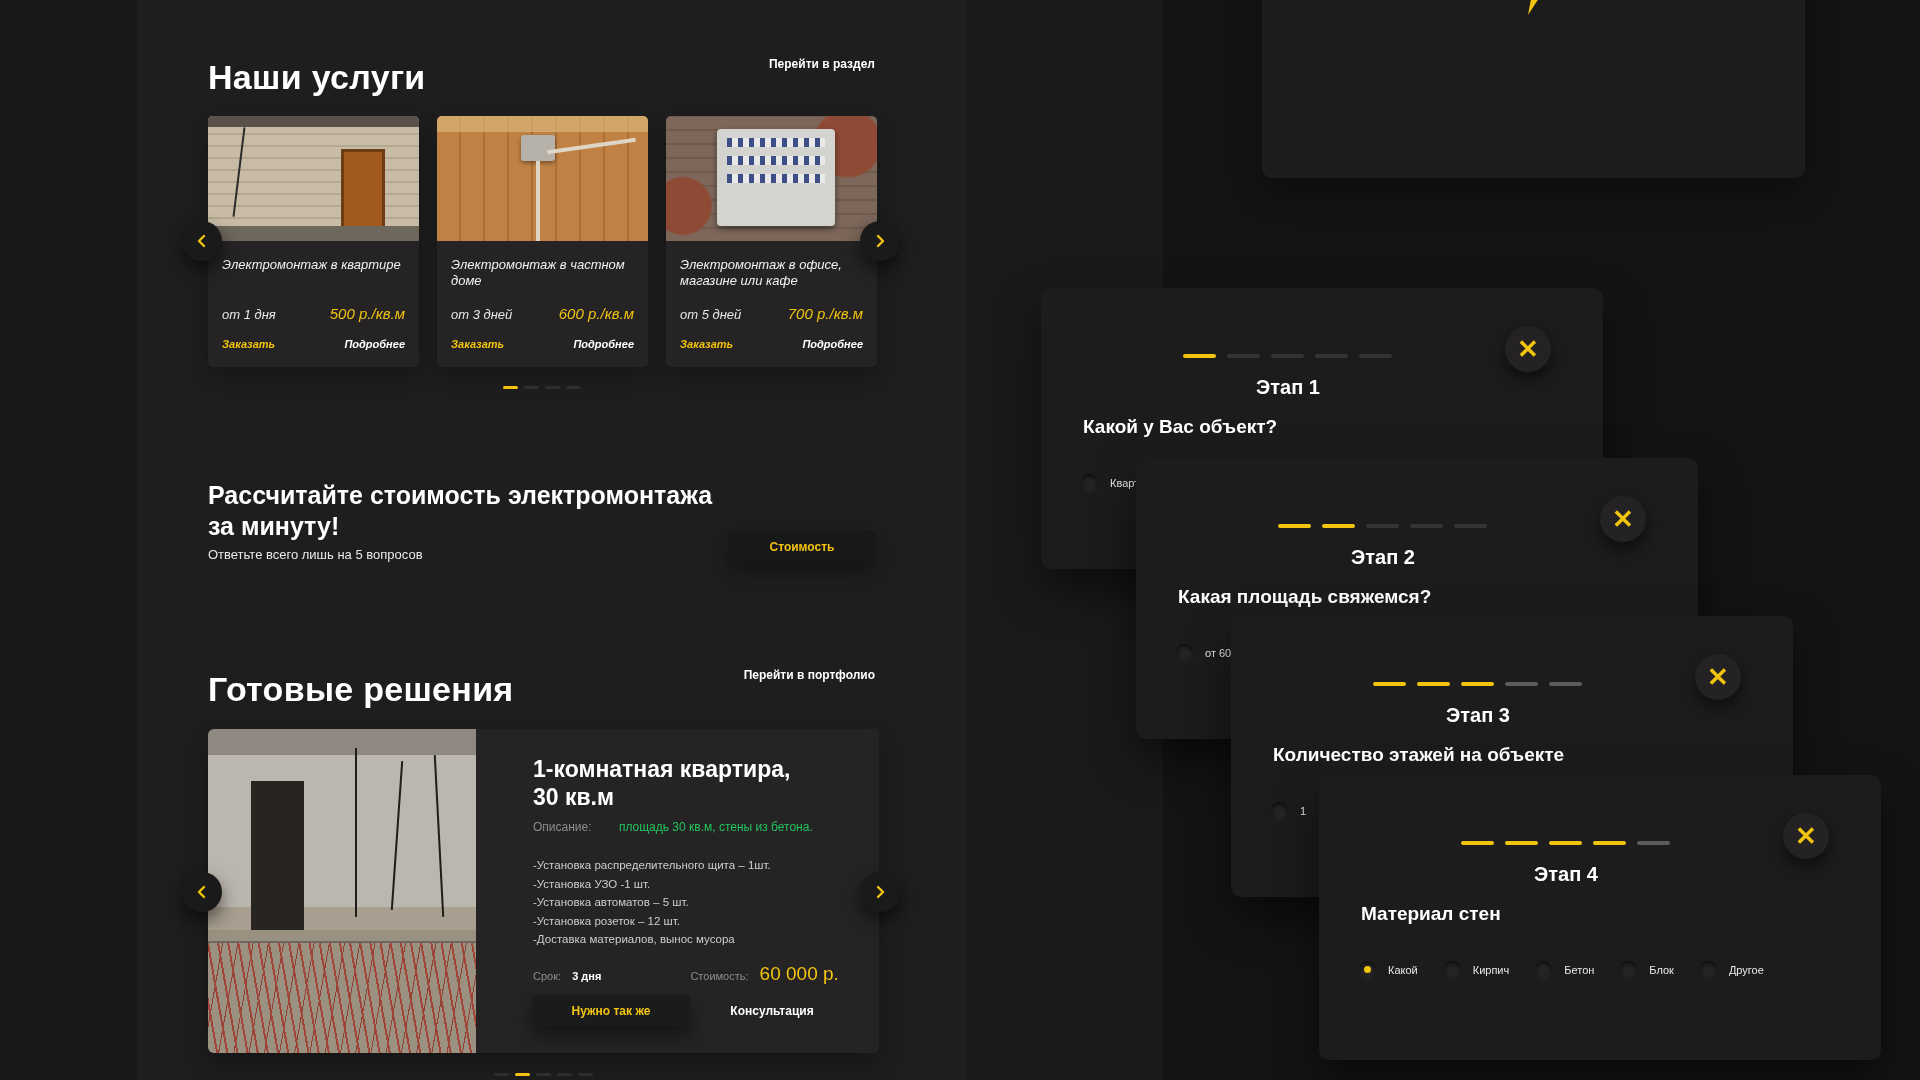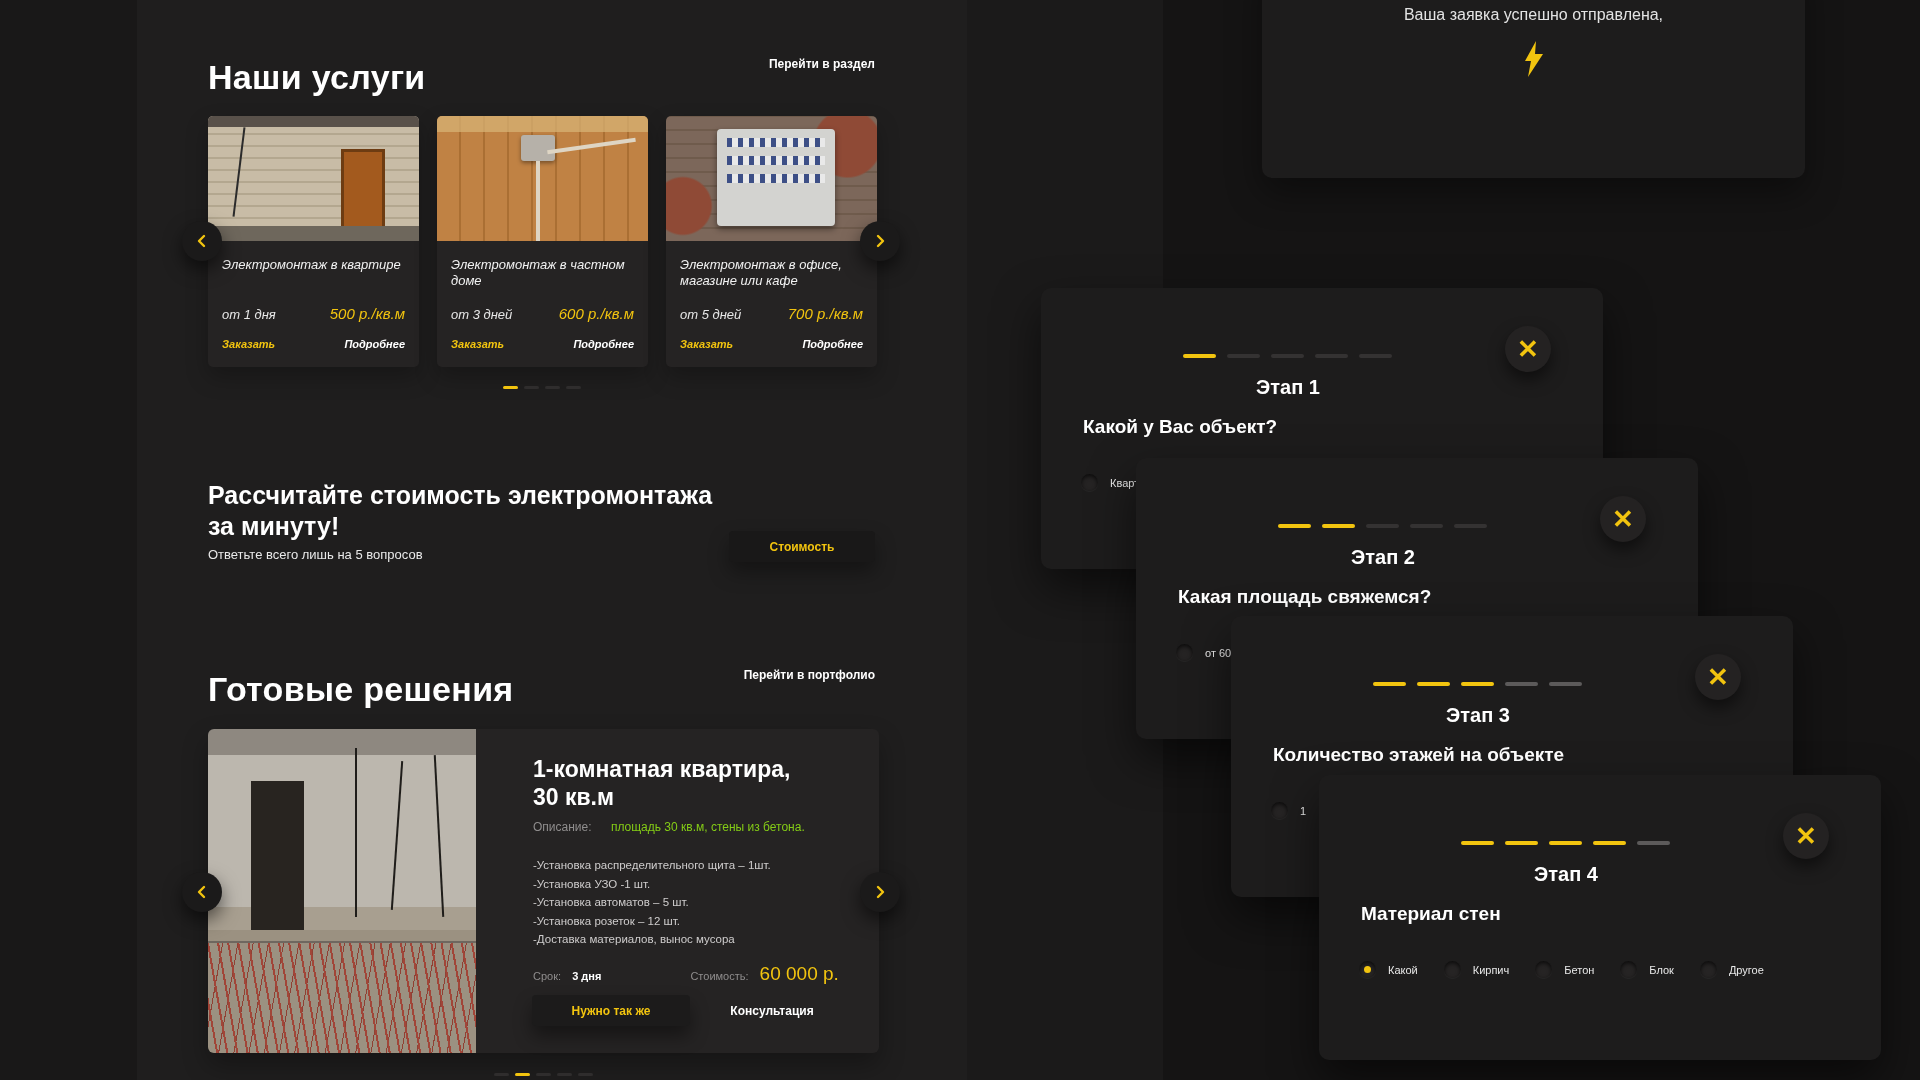--- a/index.html
+++ b/index.html
@@ -62,21 +62,21 @@
   .pphoto{position:absolute;left:0;top:0;width:268px;height:324px;border-radius:6px 0 0 6px;overflow:hidden;background:linear-gradient(180deg,#8e8880 0 8%,#bcb7ae 8% 55%,#a89f90 55% 62%,#9b9181 62% 100%);}
   .pphoto .doorway{position:absolute;left:16%;top:16%;width:20%;height:46%;background:#282420;}
   .pphoto .w1{position:absolute;left:55%;top:6%;width:2px;height:52%;background:#1f1d1a;}
   .pphoto .w2{position:absolute;left:70%;top:10%;width:2px;height:46%;background:#1f1d1a;transform:rotate(4deg);}
   .pphoto .w3{position:absolute;left:86%;top:8%;width:2px;height:50%;background:#1f1d1a;transform:rotate(-3deg);}
   .pphoto .heat{position:absolute;left:0;right:0;bottom:0;height:34%;opacity:.8;background:repeating-linear-gradient(80deg,transparent 0 8px,#a33326 8px 10px),repeating-linear-gradient(100deg,transparent 0 14px,#8e2c21 14px 15px);}
   .pphoto .fline{position:absolute;left:0;right:0;bottom:34%;height:2px;background:#6e675f;}
   .ptitle{position:absolute;left:325px;top:26px;color:#fff;font-size:23px;font-weight:700;line-height:28px;}
   .pdesc{position:absolute;left:325px;top:91px;font-size:12px;}
   .lbl{color:#8f8d8d;}
-  .pdesc .val{color:#84cc16;margin-left:16px;}
+  .pdesc .val{color:#22c55e;margin-left:24px;}
   .plist{position:absolute;left:325px;top:127px;color:#cfcdcd;font-size:11.5px;line-height:18.5px;}
   .pmeta{position:absolute;left:325px;top:234px;width:320px;font-size:11px;}
   .pmeta .term-val{color:#fff;font-weight:700;margin-left:8px;}
   .pmeta .cost-lbl{margin-left:86px;}
   .pmeta .cost-val{color:#f2c40f;font-size:19px;margin-left:8px;}
   .pbtn{position:absolute;left:324px;top:266px;width:158px;height:31px;background:#1c1b1b;border:none;border-radius:4px;box-shadow:0 10px 18px rgba(0,0,0,.4);color:#f2c40f;font-size:12px;font-weight:700;cursor:pointer;}
   .pbtn2{position:absolute;left:504px;top:266px;width:120px;height:31px;background:none;border:none;color:#fff;font-size:12px;font-weight:700;cursor:pointer;}
 
   
   .toast{position:absolute;left:1262px;top:-38px;width:543px;height:216px;background:#1d1c1c;border-radius:10px;box-shadow:0 15px 35px rgba(0,0,0,.4);z-index:1;text-align:center;}
@@ -263,21 +263,20 @@
     <div class="pager" style="left:357px;top:1073px;">
       <span class="bar"></span>
       <span class="bar on"></span>
       <span class="bar"></span>
       <span class="bar"></span>
       <span class="bar"></span>
     </div>
   </div>
 
   <div class="toast">
-    <div class="t1">Ваша заявка успешно отправлена,</div>
     <div class="bolt">
       <svg width="24" height="36" viewBox="0 0 24 36">
           <path d="M14 0 L3 20 L9 20 L6 36 L21 13 L13 13 Z" fill="#f2c40f"></path>
         </svg>
     </div>
   </div>
 
   <section class="dialog d1">
     <div class="progress">
       <span class="seg on"></span>

